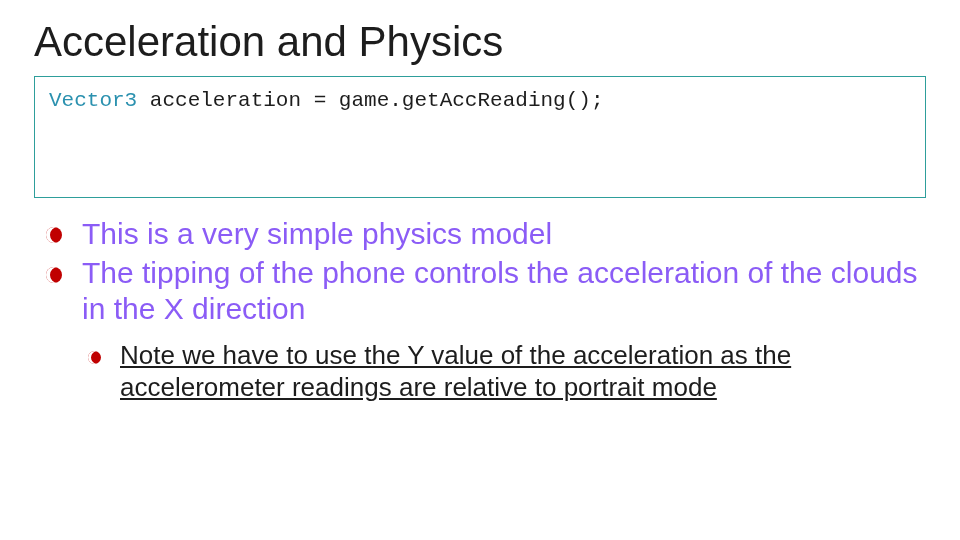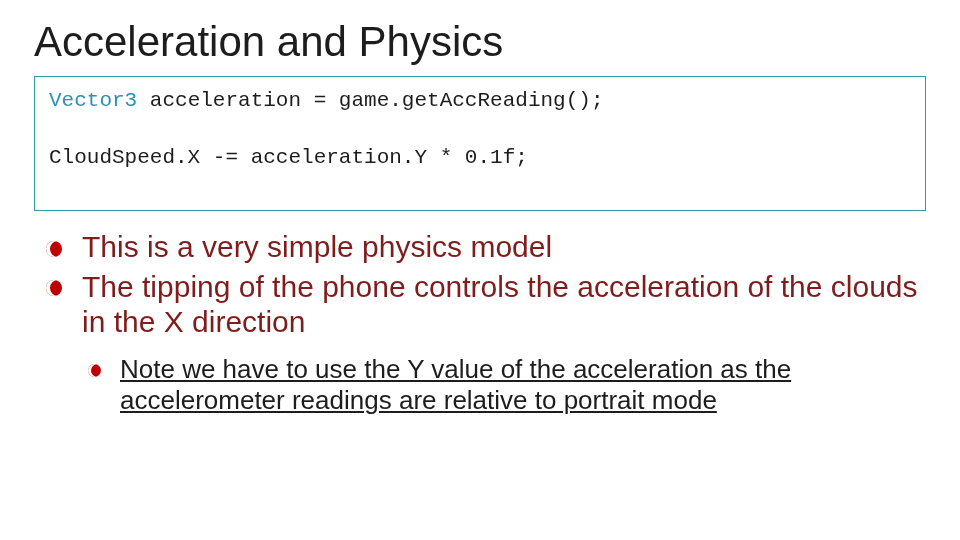--- a/index.html
+++ b/index.html
@@ -20,38 +20,38 @@
   }
   .title {
     font-size: 42px;
     font-weight: 300;
     color: #1d1d1d;
     letter-spacing: 0px;
     margin: 0 0 10px 0;
   }
   .code-box {
     border: 1px solid #2e9e9b;
-    padding: 10px 14px 10px 14px;
+    padding: 10px 14px 25px 14px;
     font-family: Consolas, "Courier New", monospace;
     font-size: 21px;
     line-height: 1.35;
     color: #1d1d1d;
     margin-bottom: 18px;
     background: #ffffff;
   }
   .code-line { white-space: pre; margin: 0; }
   .code-blank { height: 1.35em; }
   .kw-type  { color: #2b91af; }  
   .bullets {
     margin: 8px 0 0 8px;
     padding: 0;
     list-style: none;
     font-size: 30px;
     font-weight: 400;
-    color: #7f1d1d;
+    color: #8b5cf6;
   }
   .bullets > li {
     position: relative;
     padding-left: 40px;
     margin: 2px 0 4px 0;
     line-height: 1.18;
   }
   .bullets > li::before {
     content: "";
     position: absolute;
@@ -92,21 +92,20 @@
 </head>
 <body>
 
 <div class="slide">
 
   <h1 class="title">Acceleration and Physics</h1>
 
   <div class="code-box">
     <p class="code-line"><span class="kw-type">Vector3</span><span> acceleration = game.getAccReading();</span></p>
     <div class="code-blank"></div>
-    <p class="code-line">CloudSpeed.X -= acceleration.Y * 0.1f;</p>
     <div class="code-blank"></div>
   </div>
 
   <ul class="bullets">
     <li>
       <span>This is a very simple physics model</span>
     </li>
     <li>
       <span>The tipping of the phone controls the acceleration of the clouds in the X direction</span>
     </li>

